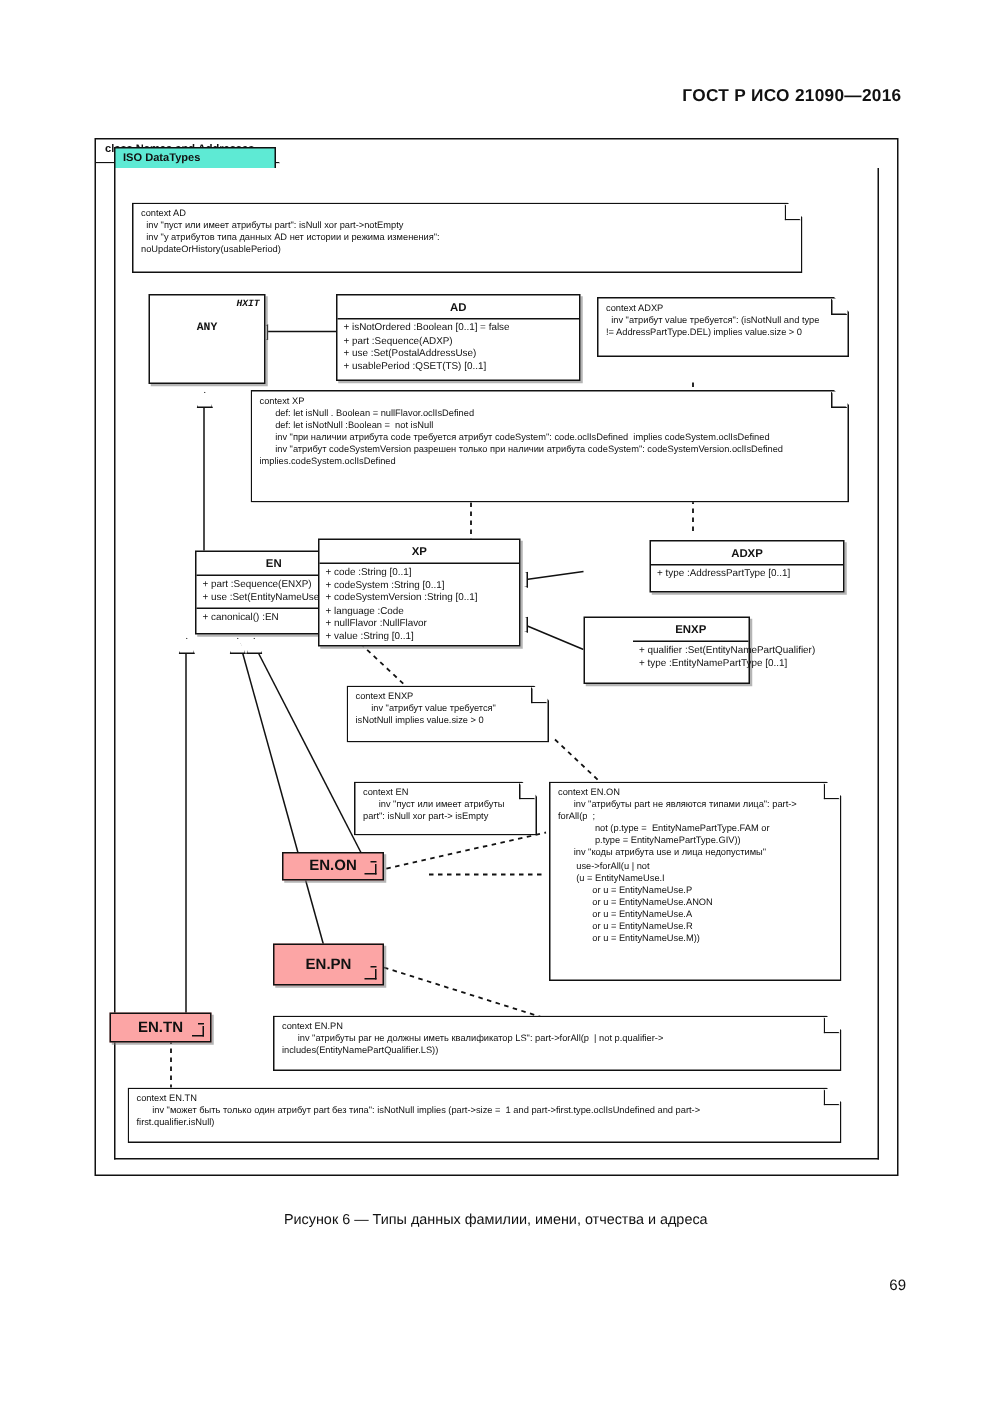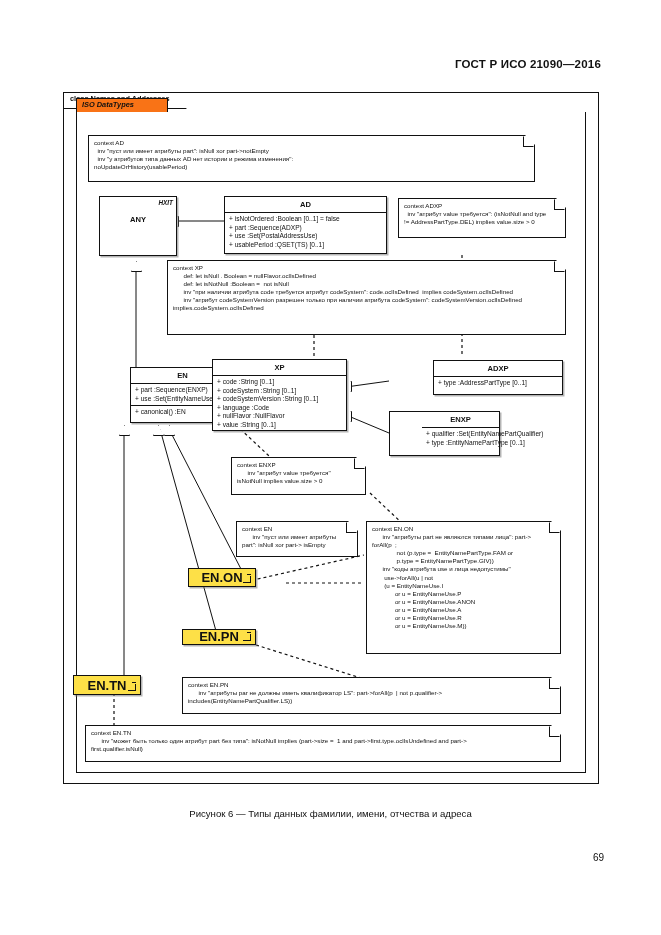--- a/index.html
+++ b/index.html
@@ -28,24 +28,24 @@
     white-space:nowrap;
     -webkit-clip-path:polygon(0 0,calc(100% - 11px) 0,100% 100%,0 100%);
     clip-path:polygon(0 0,calc(100% - 11px) 0,100% 100%,0 100%);
   }
   
   #iso-package{
     position:absolute;left:12px;top:19px;width:508px;height:660px;
     border:1.2px solid #111;border-top:none;background:#fff;
   }
   #iso-tab{
-    position:absolute;left:12px;top:5px;width:92px;height:14px;
+    position:absolute;left:12px;top:5px;width:108px;height:14px;
     box-sizing:border-box;border:1.2px solid #111;border-bottom:none;
     font-size:7.4px;font-weight:bold;color:#111;padding:1px 0 0 5px;
-    background:#f97316;white-space:nowrap;font-style:italic;
+    background:#5eead4;white-space:nowrap;
   }
 
   
   .uml-class{
     position:absolute;box-sizing:border-box;border:1.2px solid #111;
     background:#fff;box-shadow:1.5px 1.5px 0 rgba(120,120,120,.55);
   }
   .uml-class .cls-title{
     text-align:center;font-size:7.6px;font-weight:bold;color:#111;
     padding:3px 0 3px;line-height:9px;
@@ -58,23 +58,23 @@
   }
 
   .stereo{
     position:absolute;right:3px;top:2px;font-size:6.4px;font-style:italic;
     font-weight:bold;color:#111;
   }
 
   
   .simple-class{
     position:absolute;box-sizing:border-box;border:1.2px solid #111;
-    background:#fde047;box-shadow:1.5px 1.5px 0 rgba(120,120,120,.55);
+    background:#fca5a5;box-shadow:1.5px 1.5px 0 rgba(120,120,120,.55);
     display:flex;align-items:center;justify-content:center;
-    font-size:13px;font-weight:bold;color:#111;
+    font-size:10px;font-weight:bold;color:#111;
   }
   .corner-glyph{
     position:absolute;right:4px;bottom:3px;width:7px;height:6px;
     border-right:1px solid #111;border-bottom:1px solid #111;
   }
   .corner-glyph::before{
     content:"";position:absolute;right:-1px;top:-2px;width:4px;height:1px;
     background:#111;
   }
 
@@ -187,21 +187,21 @@
     <div class="tri tri-up" style="left:55px;top:332px;"></div>
 
     <div class="note" style="left:24px;top:42px;width:447px;height:47px;">
       <span class="fold"></span>
       <span class="nl">context AD</span>
       <span class="nl">  inv "пуст или имеет атрибуты part": isNull xor part-&gt;notEmpty</span>
       <span class="nl">  inv "у атрибутов типа данных AD нет истории и режима изменения":</span>
       <span class="nl">noUpdateOrHistory(usablePeriod)</span>
     </div>
 
-    <div class="uml-class" style="left:35px;top:103px;width:78px;height:60px;">
+    <div class="uml-class" style="left:35px;top:103px;width:78px;height:60px;font-family:Liberation Mono, monospace;">
       <div class="stereo">HXIT</div>
       <div class="cls-title" style="padding-top:18px;">ANY</div>
     </div>
 
     <div class="uml-class" style="left:160px;top:103px;width:163px;height:58px;">
       <div class="cls-title">AD</div>
       <div class="cls-sep cls-comp">
         <div class="attr">+   isNotOrdered   :Boolean [0..1] = false</div>
         <div class="attr">+   part  :Sequence(ADXP)</div>
         <div class="attr">+   use  :Set(PostalAddressUse)</div>
@@ -294,21 +294,21 @@
       <span class="nl ind2">    or u = EntityNameUse.A</span>
       <span class="nl ind2">    or u = EntityNameUse.R</span>
       <span class="nl ind2">    or u = EntityNameUse.M))</span>
     </div>
 
     <div class="simple-class" style="left:124px;top:475px;width:68px;height:19px;">
       <span>EN.ON</span>
       <span class="corner-glyph"></span>
     </div>
 
-    <div class="simple-class" style="left:118px;top:536px;width:74px;height:16px;align-items:flex-end;">
+    <div class="simple-class" style="left:118px;top:536px;width:74px;height:28px;">
       <span>EN.PN</span>
       <span class="corner-glyph"></span>
     </div>
 
     <div class="simple-class" style="left:9px;top:582px;width:68px;height:20px;">
       <span>EN.TN</span>
       <span class="corner-glyph"></span>
     </div>
 
     <div class="note" style="left:118px;top:584px;width:379px;height:37px;">

